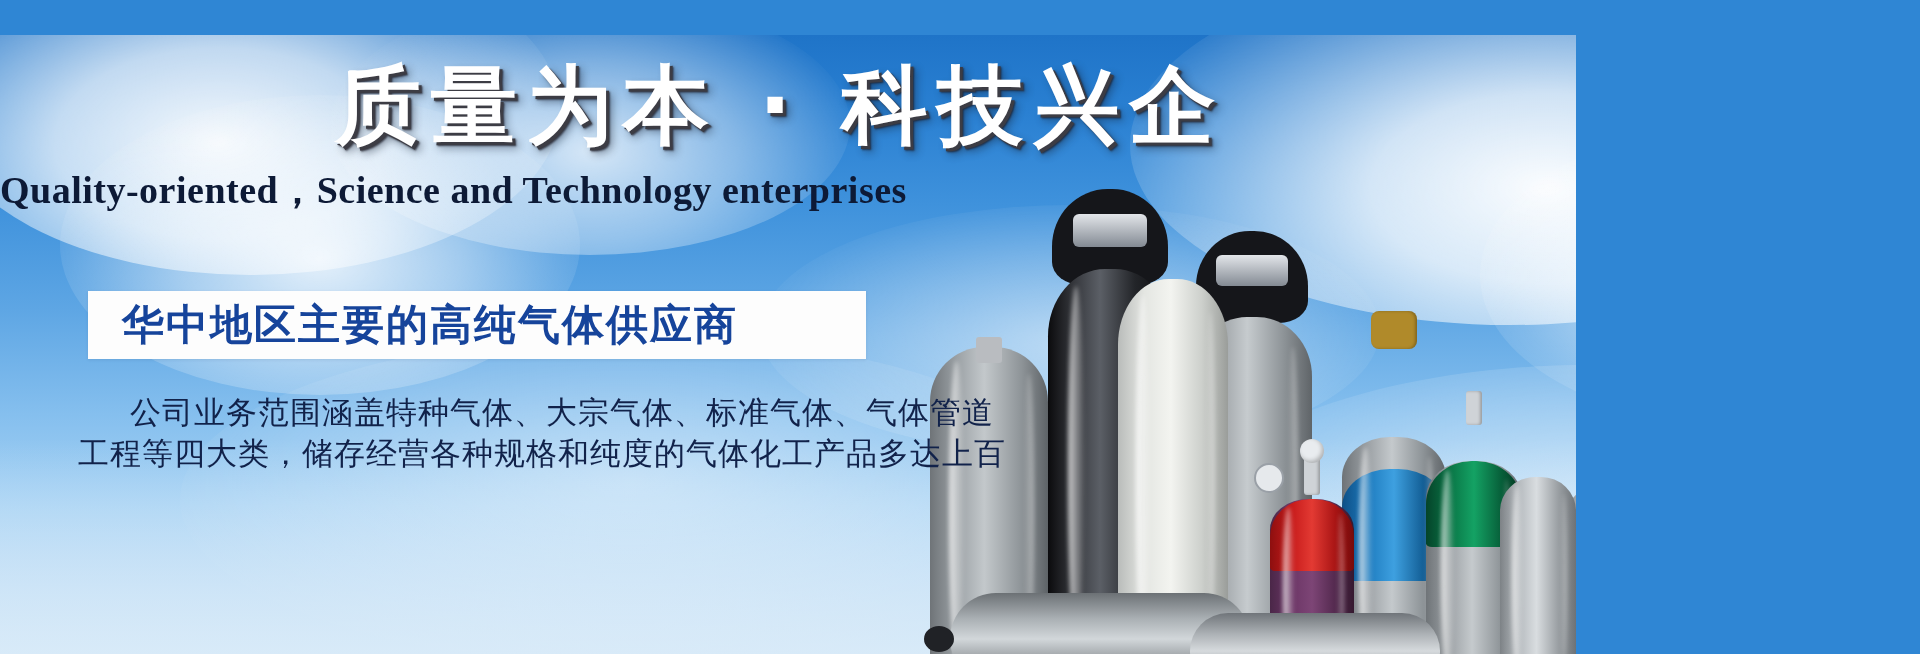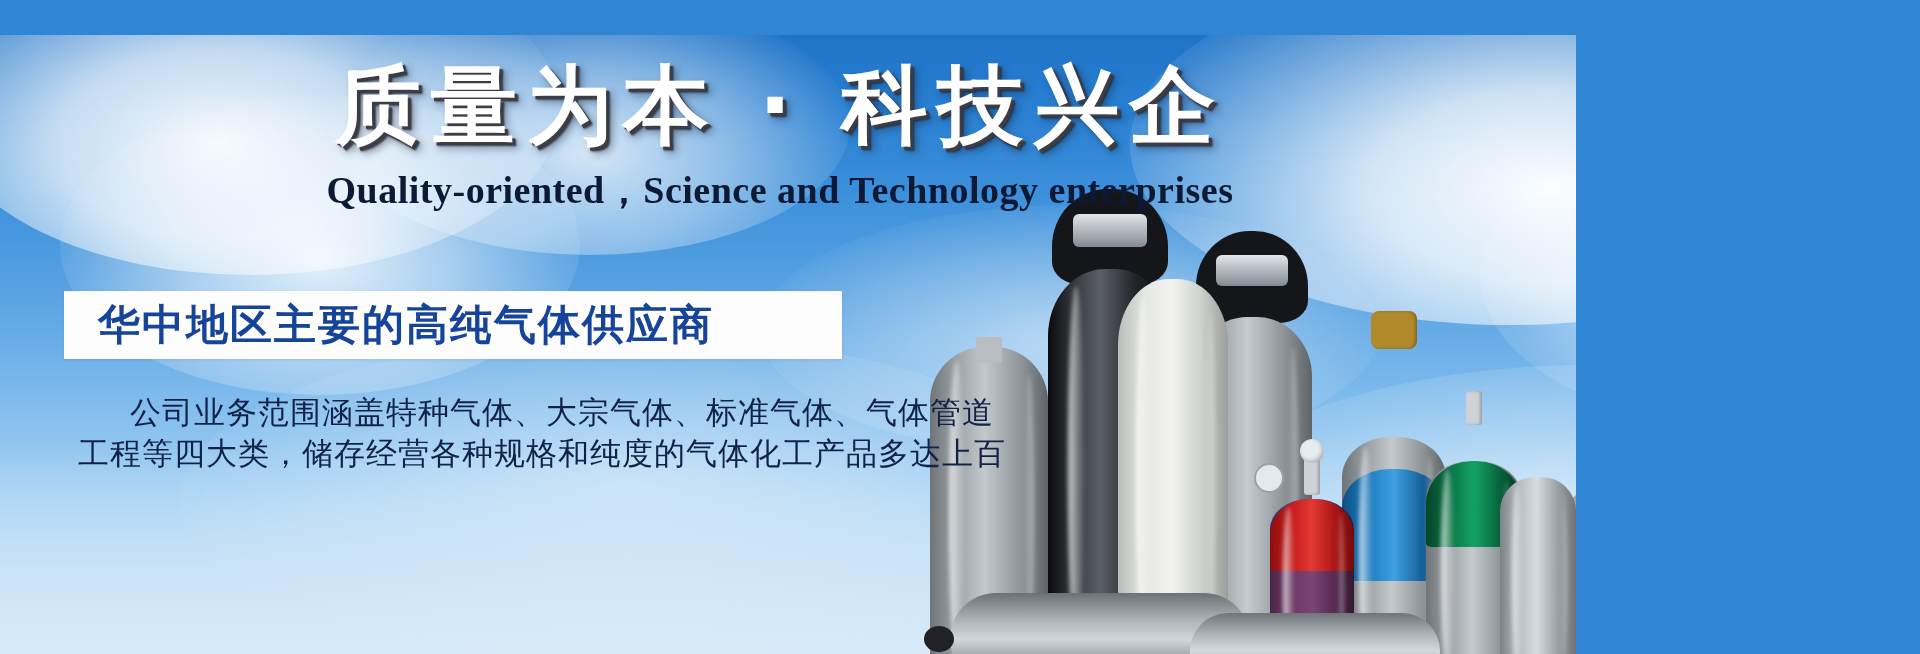--- a/index.html
+++ b/index.html
@@ -95,32 +95,31 @@
     color:#ffffff;
     white-space:nowrap;
     text-shadow:
        3px 3px 0 #3c3c44,
        4px 4px 2px rgba(30,30,40,.75),
        6px 6px 9px rgba(20,30,50,.45);
   }
 
   #subhead {
     position:absolute; left:0; top:130px; width:1560px;
-    text-align:center;
     font-family:"Liberation Serif", "DejaVu Serif", serif;
     font-weight:bold;
     font-size:38px;
     letter-spacing:.5px;
     color:#0d1a36;
     white-space:nowrap;
   }
 
   
   #slogan-box {
-    position:absolute; left:64px; top:256px;
+    position:absolute; left:88px; top:256px;
     width:778px; height:68px;
     background:#fdfdfd;
     display:flex; align-items:center;
     box-shadow:0 1px 3px rgba(20,50,90,.10);
   }
   #slogan-text {
     font-family:"DejaVu Sans", sans-serif;
     font-weight:bold;
     font-size:42px;
     letter-spacing:2px;

